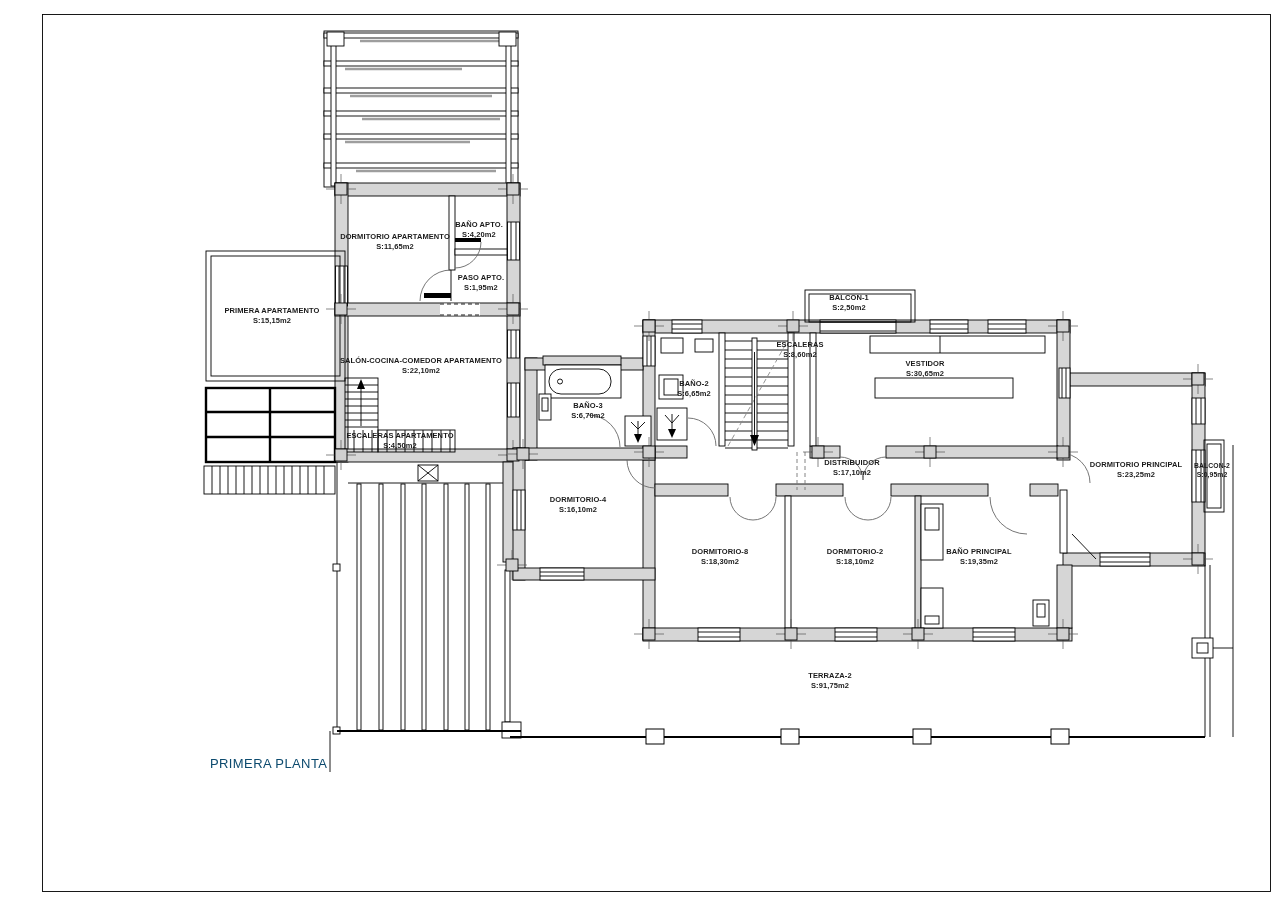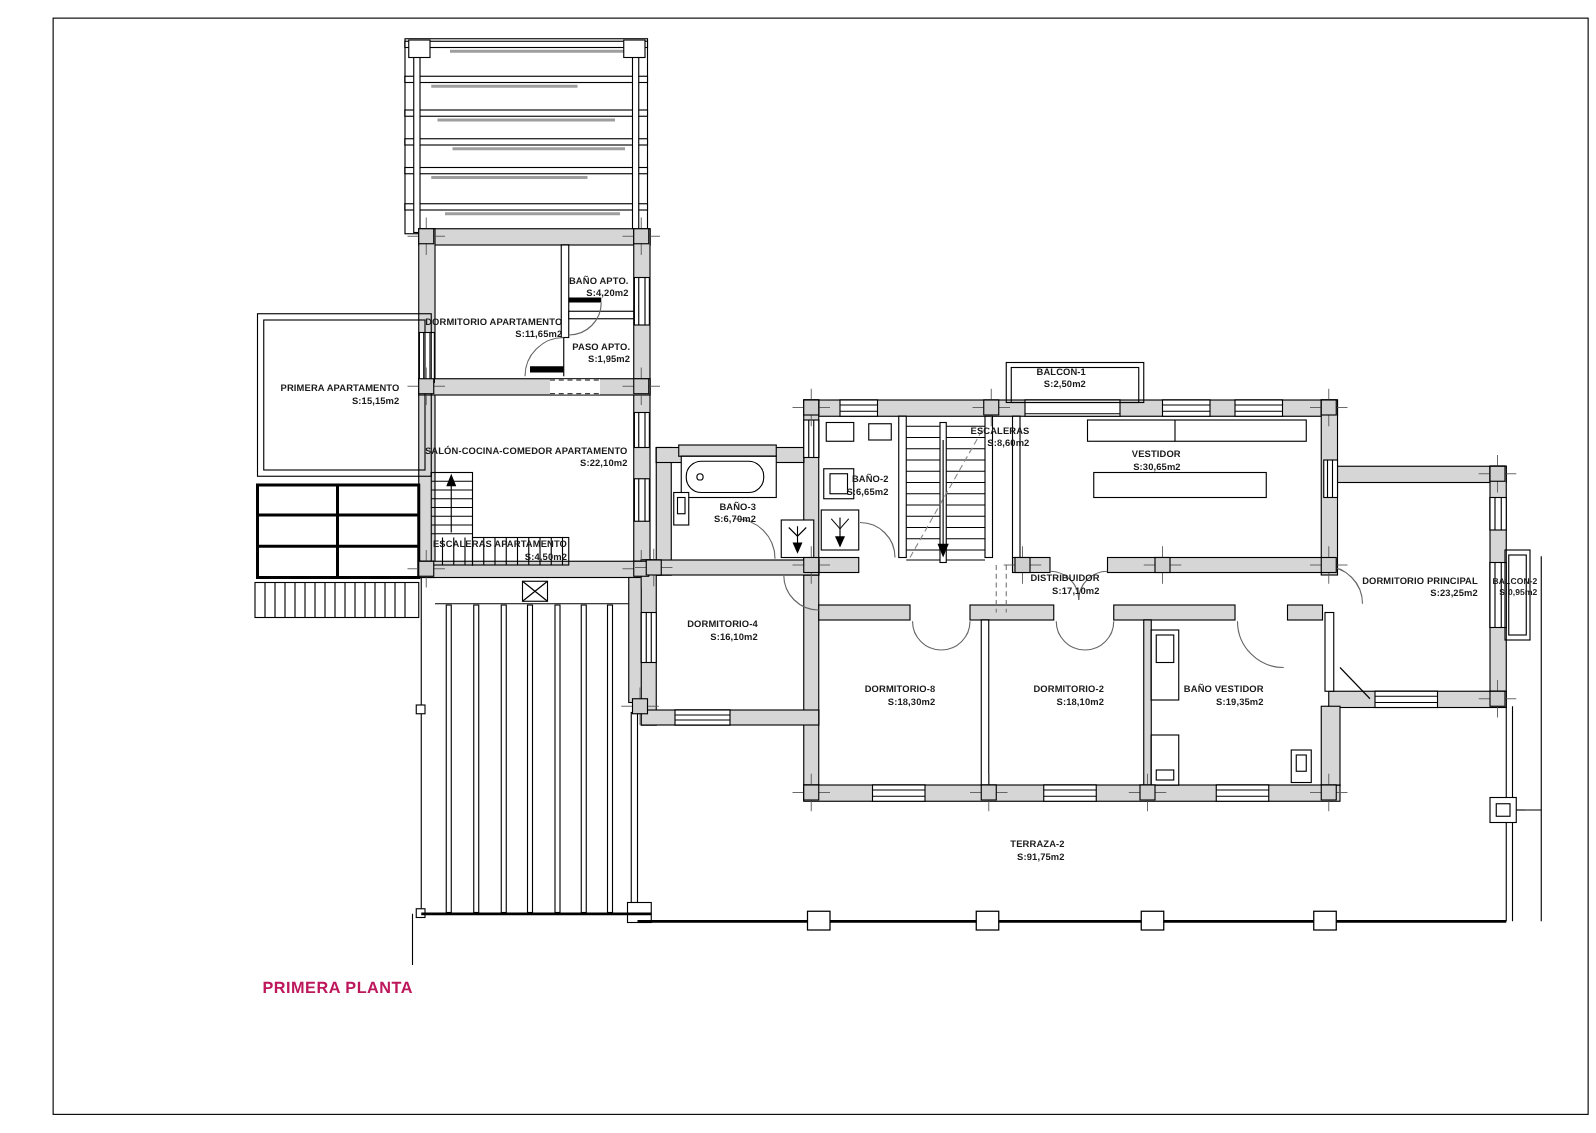--- a/index.html
+++ b/index.html
@@ -4,27 +4,27 @@
 <style>
   html,body{margin:0;padding:0;background:#ffffff;}
   .page{
     position:relative;width:1277px;height:906px;background:#ffffff;overflow:hidden;
     font-family:"Liberation Sans",sans-serif;
   }
   svg.plan{position:absolute;left:0;top:0;width:1277px;height:906px;}
   .labels{position:absolute;left:0;top:0;width:100%;height:100%;z-index:5;pointer-events:none;}
   .room-label{
     position:absolute;transform:translate(-50%,-50%);
-    text-align:right;font-size:7.5px;font-weight:bold;color:#1a1a1a;
+    text-align:center;font-size:7.5px;font-weight:bold;color:#1a1a1a;
     line-height:1.35;white-space:nowrap;letter-spacing:0.1px;
   }
   .room-label.narrow{font-size:6.8px;}
   .plan-title{
-    position:absolute;left:210px;top:782px;font-size:13px;color:#be185d;
-    letter-spacing:0.4px;font-weight:bold;
+    position:absolute;left:210px;top:756px;font-size:13px;color:#0c4a6e;
+    letter-spacing:0.4px;font-weight:normal;
   }
 </style>
 </head>
 <body>
 
 <div class="page">
 
 <svg class="plan" viewBox="0 0 1277 906">
   <defs>
     <g id="cross">
@@ -337,21 +337,21 @@
       <use href="#cross" x="918" y="634"></use>
       <use href="#cross" x="1063" y="634"></use>
       <use href="#cross" x="1198" y="379"></use>
       <use href="#cross" x="1198" y="559"></use>
     </g>
   </g>
 </svg>
 
 <div class="labels">
 
-  <div class="room-label" style="left:395px;top:263px">
+  <div class="room-label" style="left:395px;top:242px">
     <div>DORMITORIO APARTAMENTO</div>
     <div>S:11,65m2</div>
   </div>
 
   <div class="room-label" style="left:479px;top:230px">
     <div>BAÑO APTO.</div>
     <div>S:4,20m2</div>
   </div>
 
   <div class="room-label" style="left:481px;top:283px">
@@ -413,21 +413,21 @@
     <div>DORMITORIO-8</div>
     <div>S:18,30m2</div>
   </div>
 
   <div class="room-label" style="left:855px;top:557px">
     <div>DORMITORIO-2</div>
     <div>S:18,10m2</div>
   </div>
 
   <div class="room-label" style="left:979px;top:557px">
-    <div>BAÑO VESTIDOR</div>
+    <div>BAÑO PRINCIPAL</div>
     <div>S:19,35m2</div>
   </div>
 
   <div class="room-label" style="left:1136px;top:470px">
     <div>DORMITORIO PRINCIPAL</div>
     <div>S:23,25m2</div>
   </div>
 
   <div class="room-label narrow" style="left:1212px;top:470px">
     <div>BALCON-2</div>

